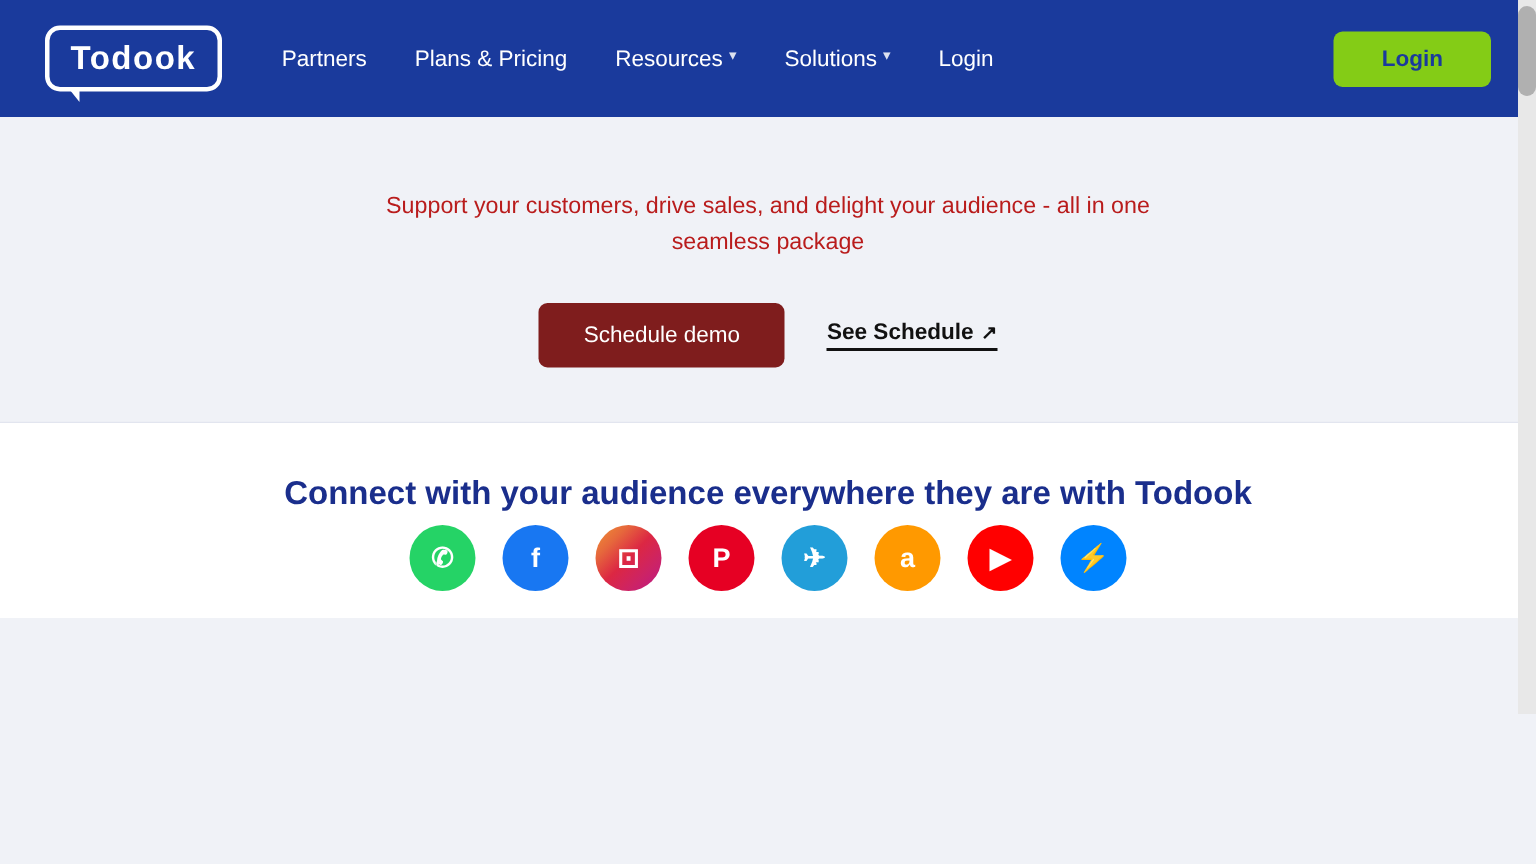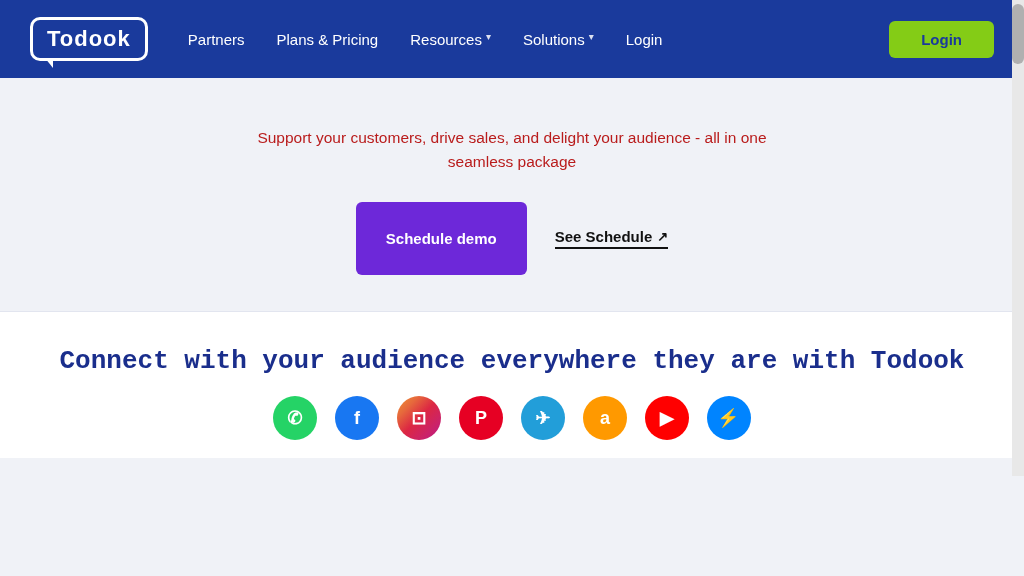--- a/index.html
+++ b/index.html
@@ -118,27 +118,27 @@
     }
 
     .cta-buttons {
       display: flex;
       align-items: center;
       justify-content: center;
       gap: 28px;
     }
 
     .schedule-btn {
-      background-color: #6d28d9;
+      background-color: #7f1d1d;
       color: #fff;
       border: none;
       border-radius: 6px;
-      padding: 28px 30px;
-      font-size: 15px;
-      font-weight: 700;
+      padding: 13px 30px;
+      font-size: 15px;
+      font-weight: 400;
       cursor: pointer;
     }
 
     .see-pricing-link {
       color: #111;
       font-size: 15px;
       font-weight: 600;
       cursor: pointer;
       text-decoration: none;
       border-bottom: 2px solid #111;
@@ -155,24 +155,23 @@
     
     .connect-section {
       background: #fff;
       padding: 34px 20px 18px;
       text-align: center;
       border-top: 1px solid #e2e5ef;
     }
 
     .connect-title {
       color: #1a2e8c;
-      font-size: 26px;
+      font-size: 22px;
       font-weight: 800;
-      margin-bottom: 20px;
-      font-family: Liberation Mono, monospace;
+      margin-bottom: 8px;
     }
 
     .connect-subtitle {
       color: #555;
       font-size: 14px;
       margin-bottom: 22px;
     }
 
     .channel-icons {
       display: flex;

